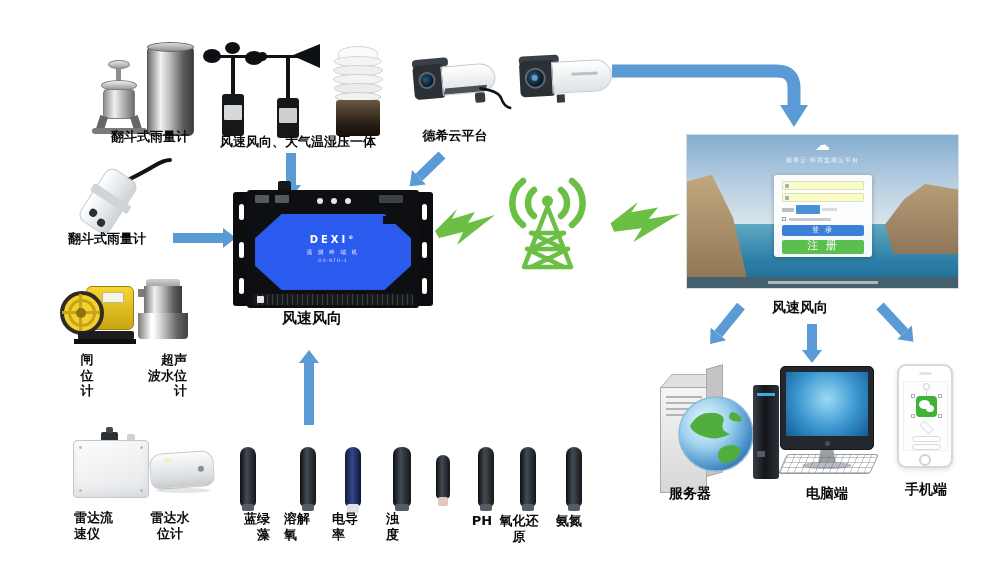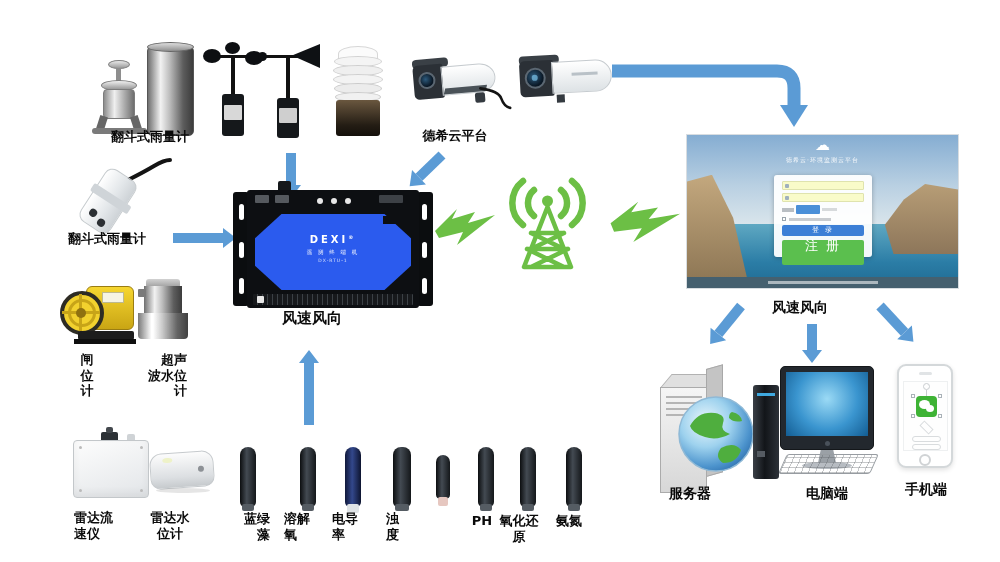--- a/index.html
+++ b/index.html
@@ -65,20 +65,21 @@
   </div>
   <div class="abs" style="left:330px;top:46px;width:56px;height:91px;">
     <div class="abs" style="left:8px;top:0px;width:40px;height:16px;border-radius:50% 50% 20% 20%;background:#fbfbfb;border:1px solid #d7d7d7;"></div>
     <div class="abs" style="left:4px;top:10px;width:48px;height:11px;border-radius:50%;background:#f4f4f4;border:1px solid #d2d2d2;"></div>
     <div class="abs" style="left:3px;top:19px;width:50px;height:11px;border-radius:50%;background:#efefef;border:1px solid #cfcfcf;"></div>
     <div class="abs" style="left:3px;top:28px;width:50px;height:11px;border-radius:50%;background:#f3f3f3;border:1px solid #cfcfcf;"></div>
     <div class="abs" style="left:4px;top:37px;width:48px;height:11px;border-radius:50%;background:#ececec;border:1px solid #cbcbcb;"></div>
     <div class="abs" style="left:5px;top:46px;width:46px;height:10px;border-radius:50%;background:#f1f1f1;border:1px solid #cbcbcb;"></div>
     <div class="abs" style="left:6px;top:54px;width:44px;height:36px;border-radius:3px;background:linear-gradient(180deg,#6a573f,#241d14 70%,#14100b);"></div>
   </div>
+  <div class="lbl" style="left:202px;top:134px;width:192px;">风速风向、大气温湿压一体</div>
 
   <div class="abs" style="left:414px;top:56px;width:96px;height:58px;transform:rotate(-5deg);">
     <div class="abs" style="left:0px;top:0px;width:36px;height:9px;border-radius:4px;background:#3a4046;"></div>
     <div class="cam-front" style="left:0px;top:6px;width:30px;height:34px;"></div>
     <div class="lens" style="left:5px;top:13px;width:17px;height:17px;"></div>
     <div class="cam-body" style="left:28px;top:9px;width:54px;height:29px;"></div>
     <div class="abs" style="left:30px;top:31px;width:42px;height:6px;background:#4a5258;transform:skewX(-18deg);"></div>
     <div class="abs" style="left:60px;top:38px;width:10px;height:10px;background:#343a40;border-radius:2px;"></div>
     <svg class="abs" style="left:62px;top:30px;" width="34" height="28" viewBox="0 0 34 28">
         <path d="M4 4 Q22 8 24 16 T32 26" fill="none" stroke="#141414" stroke-width="2.6" stroke-linecap="round"></path>
@@ -180,21 +181,21 @@
       <div style="display:flex;align-items:center;gap:2px;margin-bottom:3px;">
         <div style="width:12px;height:4px;background:#b9bec3;"></div>
         <div style="width:24px;height:9px;background:#4a8fd8;border-radius:1px;"></div>
         <div style="width:15px;height:3px;background:#d7dadc;"></div>
       </div>
       <div style="display:flex;align-items:center;gap:3px;margin-bottom:4px;">
         <div style="width:4px;height:4px;border:1px solid #9aa4ad;"></div>
         <div style="width:42px;height:3px;background:#c9ccd0;"></div>
       </div>
       <div style="height:11px;background:#3C7FD6;border-radius:2px;color:#fff;font-size:7px;line-height:11px;text-align:center;margin-bottom:4px;letter-spacing:2px;">登 录</div>
-      <div style="height:25px;background:#5BBF4E;border-radius:2px;color:#fff;font-size:13px;line-height:11px;text-align:center;letter-spacing:2px;">注 册</div>
+      <div style="height:14px;background:#5BBF4E;border-radius:2px;color:#fff;font-size:11px;line-height:11px;text-align:center;letter-spacing:2px;">注 册</div>
     </div>
     <div class="abs" style="left:0;right:0;bottom:0;height:11px;background:#45606f;">
       <div style="margin:4px auto 0;width:110px;height:3px;background:rgba(255,255,255,.55);"></div>
     </div>
   </div>
   <div class="lbl" style="left:750px;top:299px;width:100px;font-size:14px;">风速风向</div>
 
   <div class="arrow" style="left:741px;top:301px;width:36px;transform:rotate(129deg);"></div>
   <div class="arrow" style="left:812px;top:319px;width:26px;transform:rotate(90deg);"></div>
   <div class="arrow" style="left:880px;top:301px;width:36px;transform:rotate(47deg);"></div>

